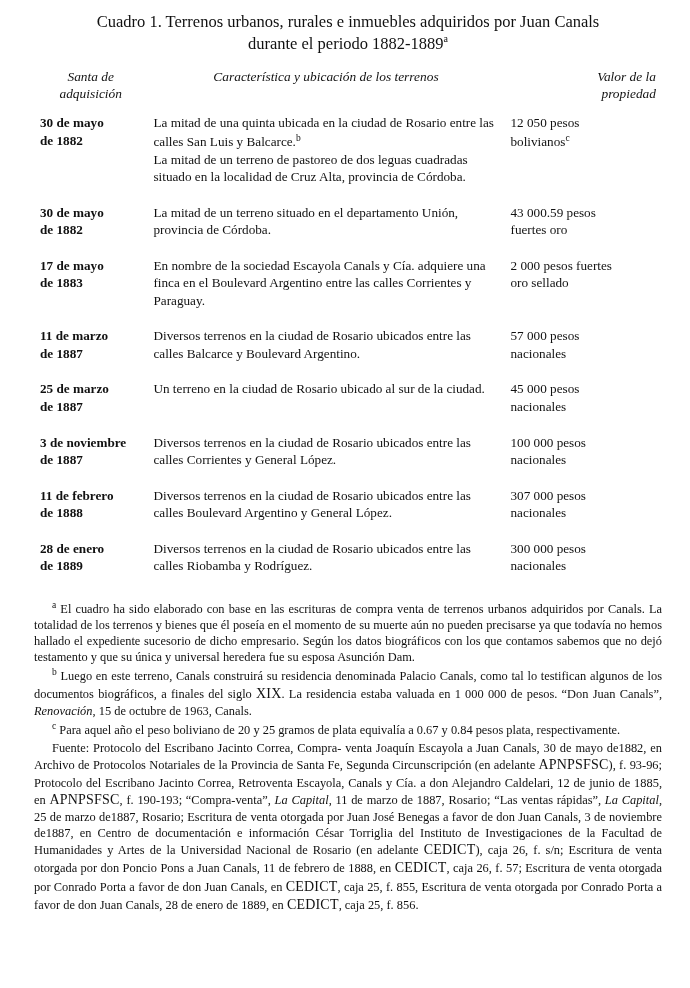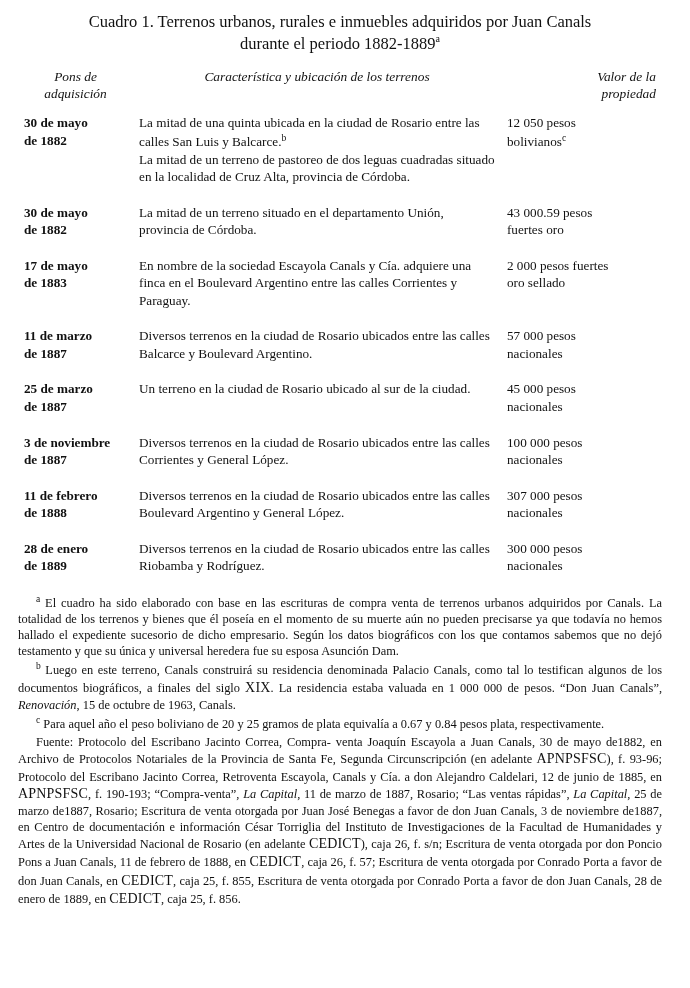--- a/index.html
+++ b/index.html
@@ -9,21 +9,21 @@
   body {
     width: 690px;
     min-height: 988px;
     background: #ffffff;
     font-family: "Liberation Serif", serif;
     color: #111111;
   }
   .page {
     width: 680px;
     box-sizing: border-box;
-    padding: 10px 18px 8px 18px;
+    padding: 10px 18px 8px 34px;
   }
   .title {
     text-align: center;
     font-size: 16.5px;
     line-height: 1.25;
     margin: 2px 0 14px 0;
   }
   .title .sup {
     font-size: 10px;
     vertical-align: super;
@@ -50,20 +50,21 @@
     line-height: 1.33;
   }
   td.c-date { width: 108px; font-weight: bold; }
   td.c-desc { width: 390px; }
   td.c-val  { width: 160px; }
   .sup {
     font-size: 9.5px;
     vertical-align: super;
   }
   .notes {
+    margin-top: 6px;
     font-size: 12.4px;
     line-height: 1.3;
     text-align: justify;
   }
   .notes p {
     margin: 0 0 1px 0;
     text-indent: 18px;
   }
   .notes p.src {
     margin-top: 2px;
@@ -83,21 +84,21 @@
 
   <div class="title">
     <span>Cuadro 1. Terrenos urbanos, rurales e inmuebles adquiridos por Juan Canals</span><br>
     <span>durante el periodo 1882-1889</span><span class="sup">a</span>
   </div>
 
   <table class="data">
     <thead>
       <tr>
         <th class="c-date">
-          <span>Pons de</span><br>
+          <span>Santa de</span><br>
           <span>adquisición</span>
         </th>
         <th class="c-desc">Característica y ubicación de los terrenos</th>
         <th class="c-val">
           <span>Valor de la</span><br>
           <span>propiedad</span>
         </th>
       </tr>
     </thead>
     <tbody>

